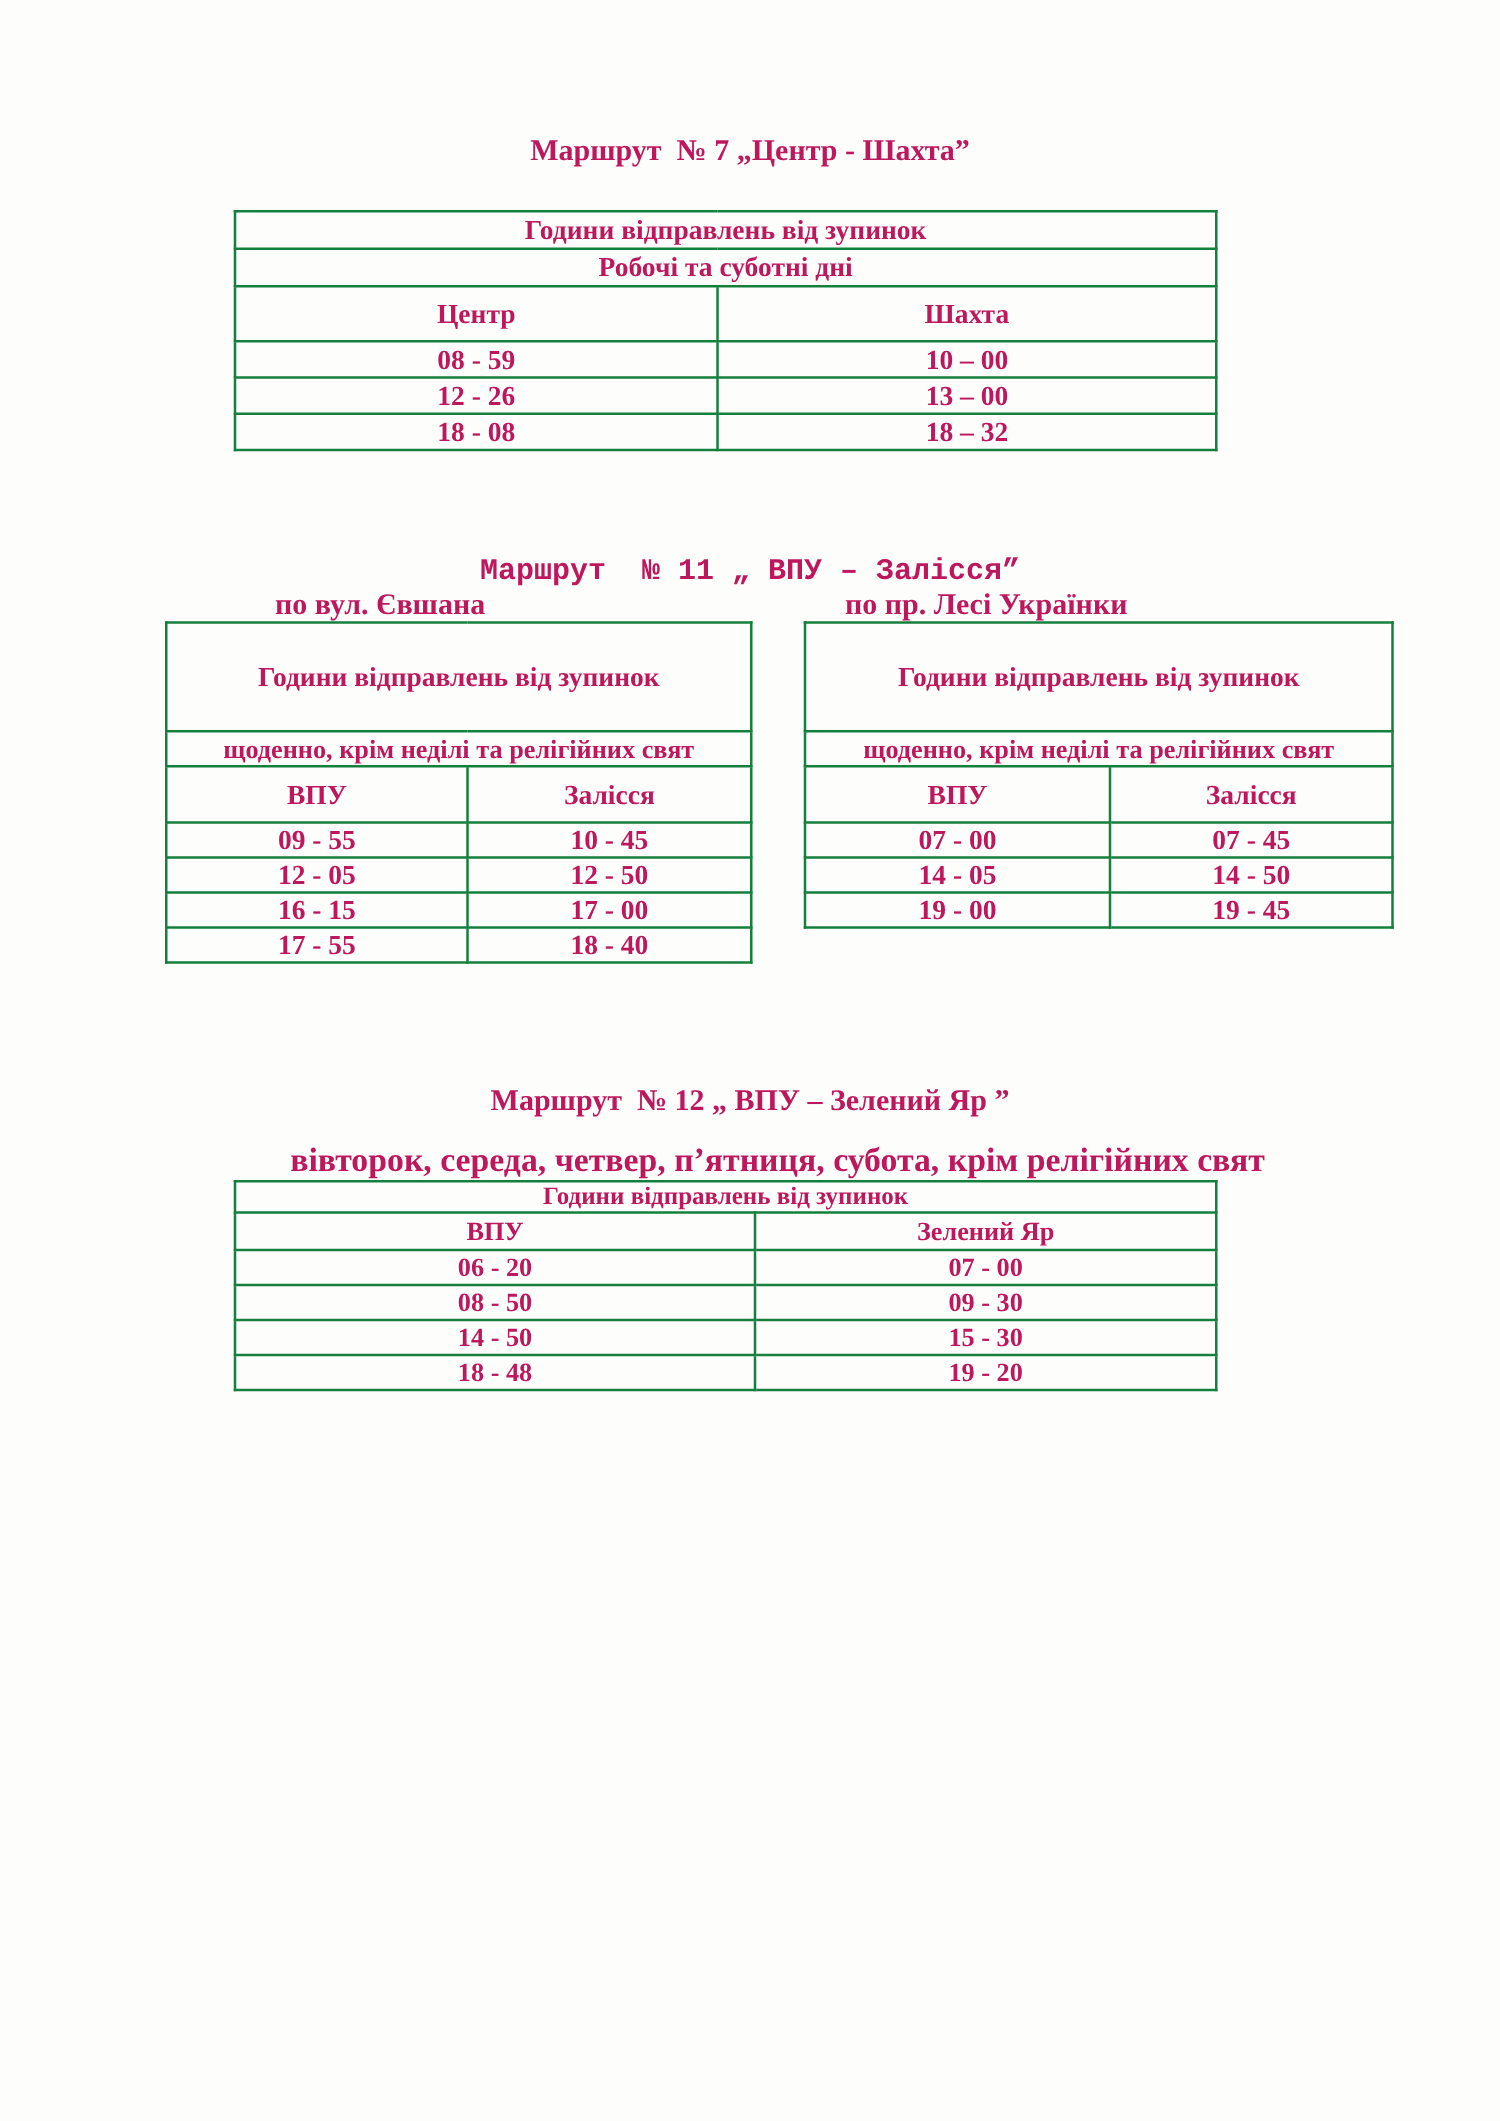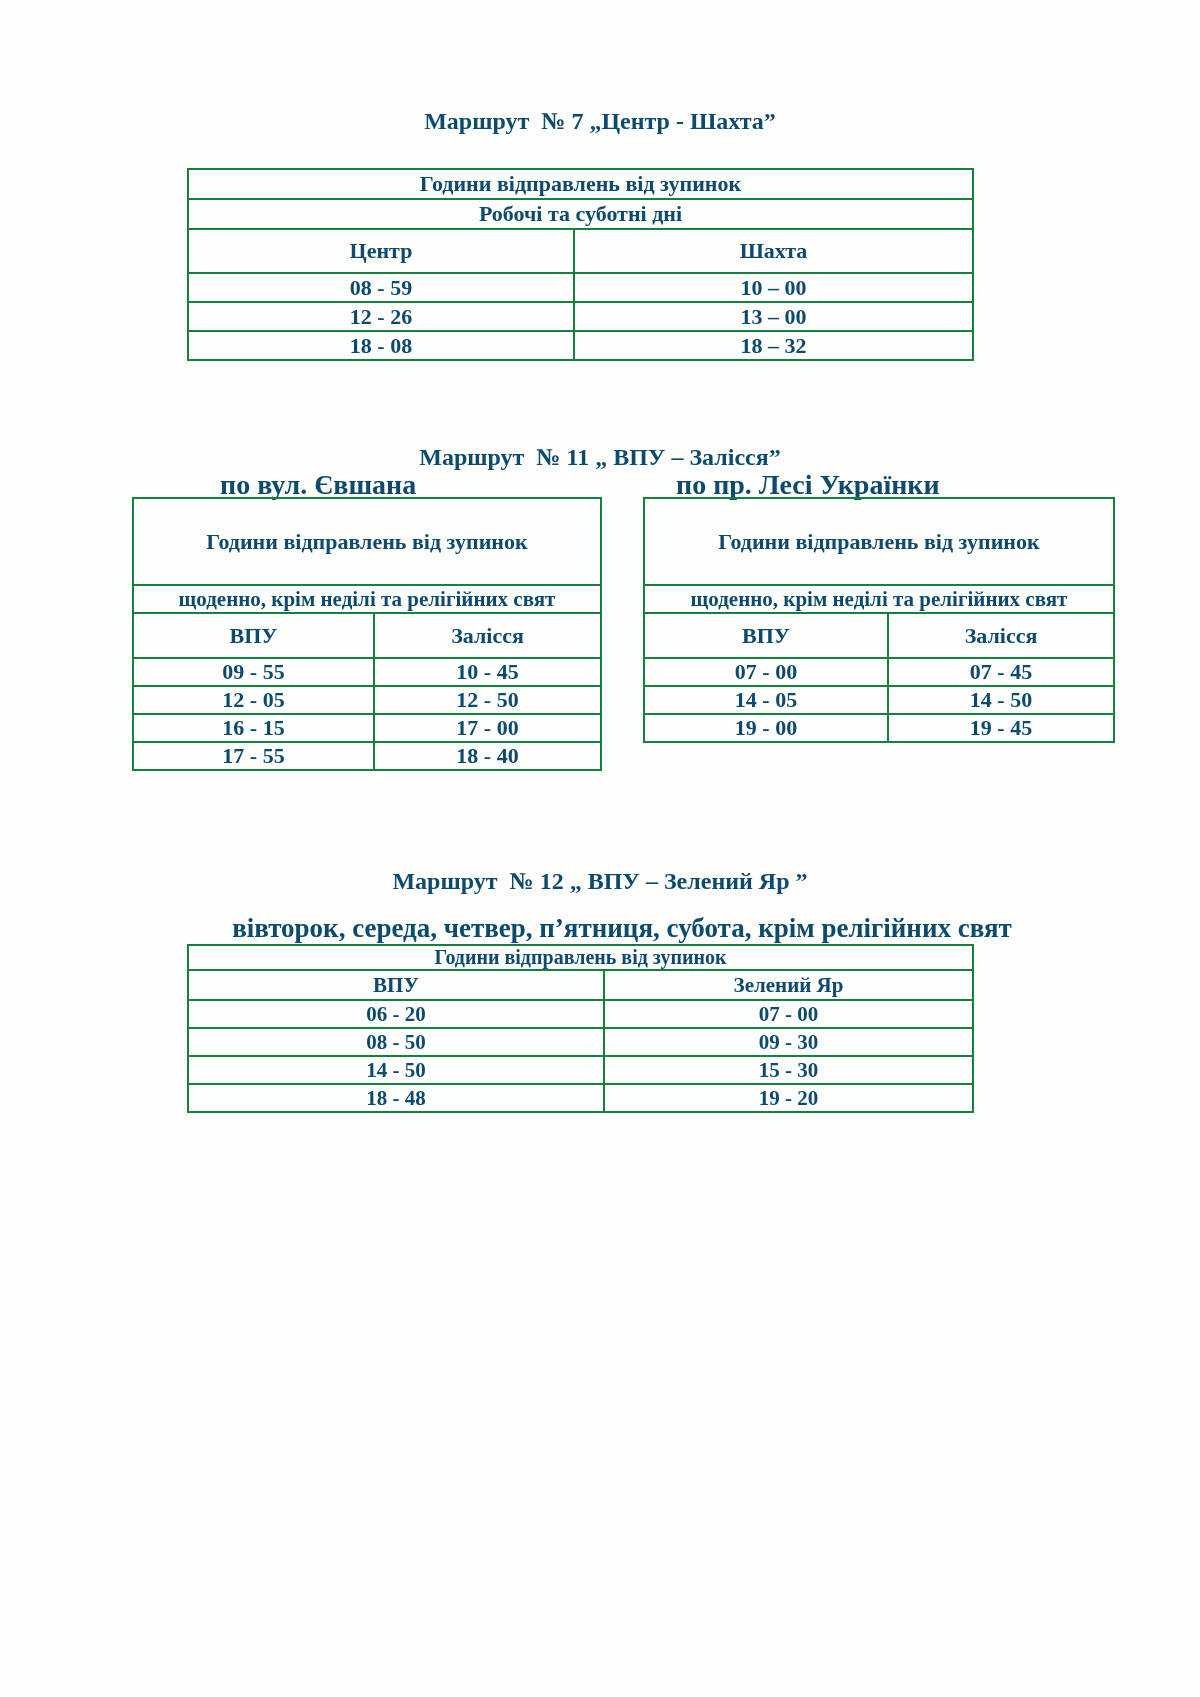--- a/index.html
+++ b/index.html
@@ -3,34 +3,34 @@
 <meta charset="utf-8">
 <style>
   html, body { margin: 0; padding: 0; }
   .sheet {
     position: relative;
     width: 1200px;
     height: 1697px;
     background: #fdfdfc;
     font-family: "Liberation Serif", serif;
     font-weight: bold;
-    color: #0c4a6e;
+    color: #be185d;
     overflow: hidden;
   }
   .title {
     position: absolute;
     left: 0; right: 0;
     text-align: center;
     font-size: 24px;
     line-height: 27px;
     white-space: pre;
   }
   .caption {
     position: absolute;
-    font-size: 28px;
+    font-size: 24px;
     line-height: 25px;
     white-space: pre;
   }
   .daysline {
     position: absolute;
     left: 0; right: 0;
     text-align: center;
     font-size: 27px;
     line-height: 26px;
     white-space: pre;
@@ -91,21 +91,21 @@
         <td class="fs22">12 - 26</td>
         <td class="fs22">13 – 00</td>
       </tr>
       <tr class="h29">
         <td class="fs22">18 - 08</td>
         <td class="fs22">18 – 32</td>
       </tr>
     </tbody>
   </table>
 
-  <div class="title" style="top:444px;">Маршрут  № 11 „ ВПУ – Залісся”</div>
+  <div class="title" style="top:444px;font-family:Liberation Mono, monospace;">Маршрут  № 11 „ ВПУ – Залісся”</div>
 
   <div class="caption" style="left:220px; top:472px;">по вул. Євшана</div>
   <div class="caption" style="left:676px; top:472px;">по пр. Лесі Українки</div>
 
   <table class="tt" style="left:132px; top:497px; width:468px;">
     <colgroup>
         <col style="width:241px">
         <col style="width:227px">
       </colgroup>
     <tbody>

